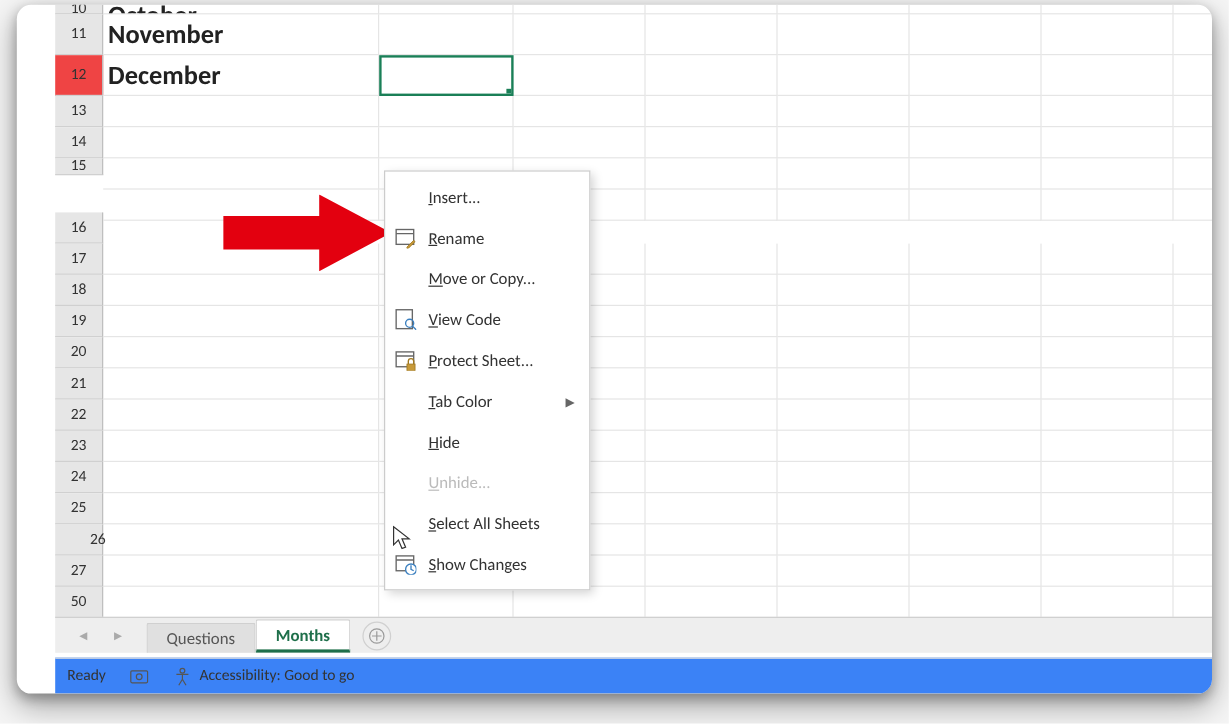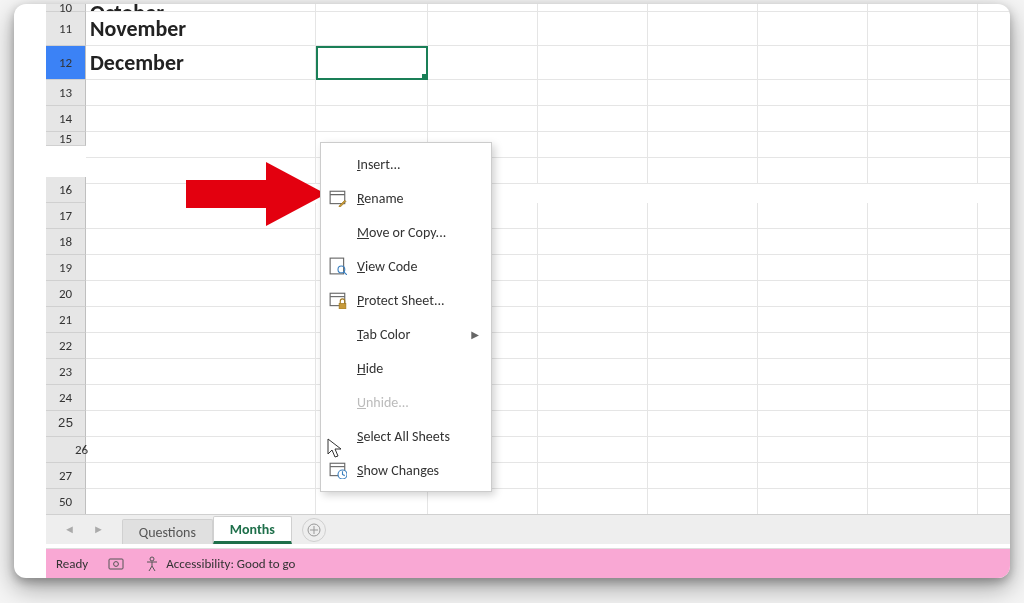--- a/index.html
+++ b/index.html
@@ -36,21 +36,21 @@
   background: #e6e6e6;
   border-right: 1px solid #bfbfbf;
   border-bottom: 1px solid #d0d0d0;
   text-align: center;
   font-size: 13px;
   color: #333;
   display: flex;
   align-items: center;
   justify-content: center;
 }
-.rowhdr.active { background: #3b82f6; }
+.rowhdr.active { background: #ef4444; }
 .cell {
   border-right: 1px solid #e5e5e5;
   border-bottom: 1px solid #e5e5e5;
   font-size: 22px;
   font-weight: 700;
   color: #222;
   display: flex;
   align-items: center;
   padding-left: 4px;
   white-space: nowrap;
@@ -121,21 +121,21 @@
   color: #888;
   font-size: 14px;
 }
 
 .statusbar {
   position: absolute;
   left: 32px;
   right: 0;
   bottom: 0;
   height: 30px;
-  background: #f9a8d4;
+  background: #3b82f6;
   border-top: 1px solid #dedede;
   display: flex;
   align-items: center;
   gap: 20px;
   padding-left: 10px;
   font-size: 13px;
   color: #333;
 }
 .sb-icon {
   width: 16px;
@@ -338,21 +338,21 @@
       <div class="cell" style="height: 26px;"></div>
       <div class="rowhdr" style="height: 26px;">24</div>
       <div class="cell" style="height: 26px;"></div>
       <div class="cell" style="height: 26px;"></div>
       <div class="cell" style="height: 26px;"></div>
       <div class="cell" style="height: 26px;"></div>
       <div class="cell" style="height: 26px;"></div>
       <div class="cell" style="height: 26px;"></div>
       <div class="cell" style="height: 26px;"></div>
       <div class="cell" style="height: 26px;"></div>
-      <div class="rowhdr" style="height: 26px; font-family: Liberation Mono, monospace;">25</div>
+      <div class="rowhdr" style="height: 26px;">25</div>
       <div class="cell" style="height: 26px;"></div>
       <div class="cell" style="height: 26px;"></div>
       <div class="cell" style="height: 26px;"></div>
       <div class="cell" style="height: 26px;"></div>
       <div class="cell" style="height: 26px;"></div>
       <div class="cell" style="height: 26px;"></div>
       <div class="cell" style="height: 26px;"></div>
       <div class="cell" style="height: 26px;"></div>
       <div class="rowhdr" style="height: 26px; padding-left: 32px;">26</div>
       <div class="cell" style="height: 26px;"></div>

